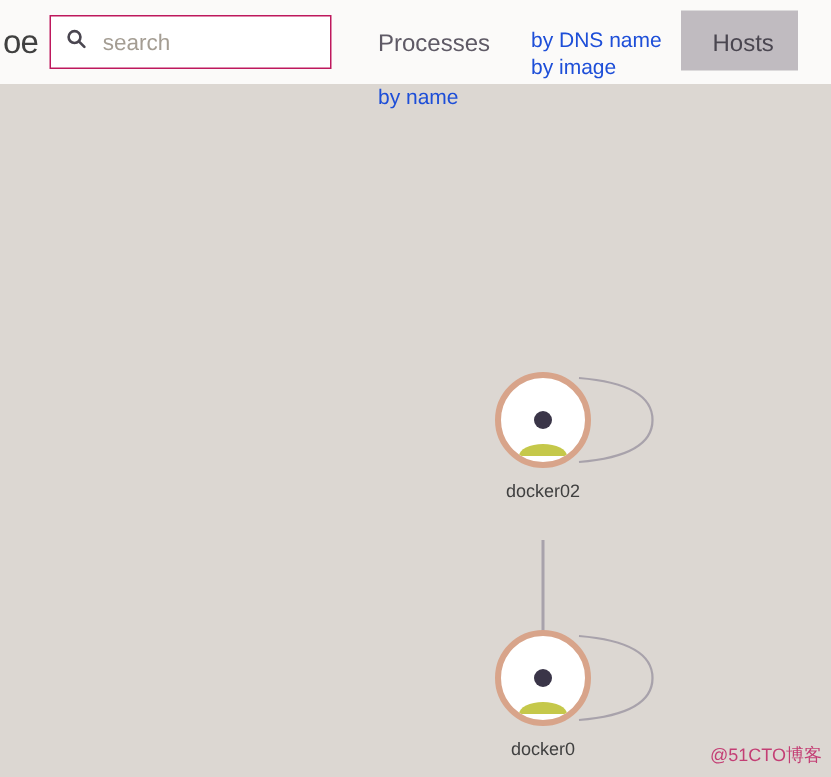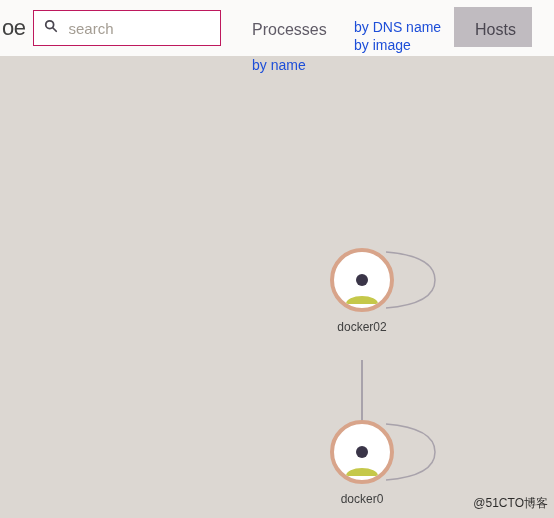--- a/index.html
+++ b/index.html
@@ -149,21 +149,21 @@
       top: 304px;
       width: 2px;
       height: 76px;
       background: #a8a2ab;
     }
     .watermark {
       position: absolute;
       right: 6px;
       bottom: 6px;
       font-size: 12px;
-      color: #000000;
+      color: #be185d;
       opacity: 0.8;
     }
   </style>
 </head>
 <body>
 
 <div class="top-bar">
   <span class="logo-fragment">oe</span>
   <div class="search-wrap">
     <span>

